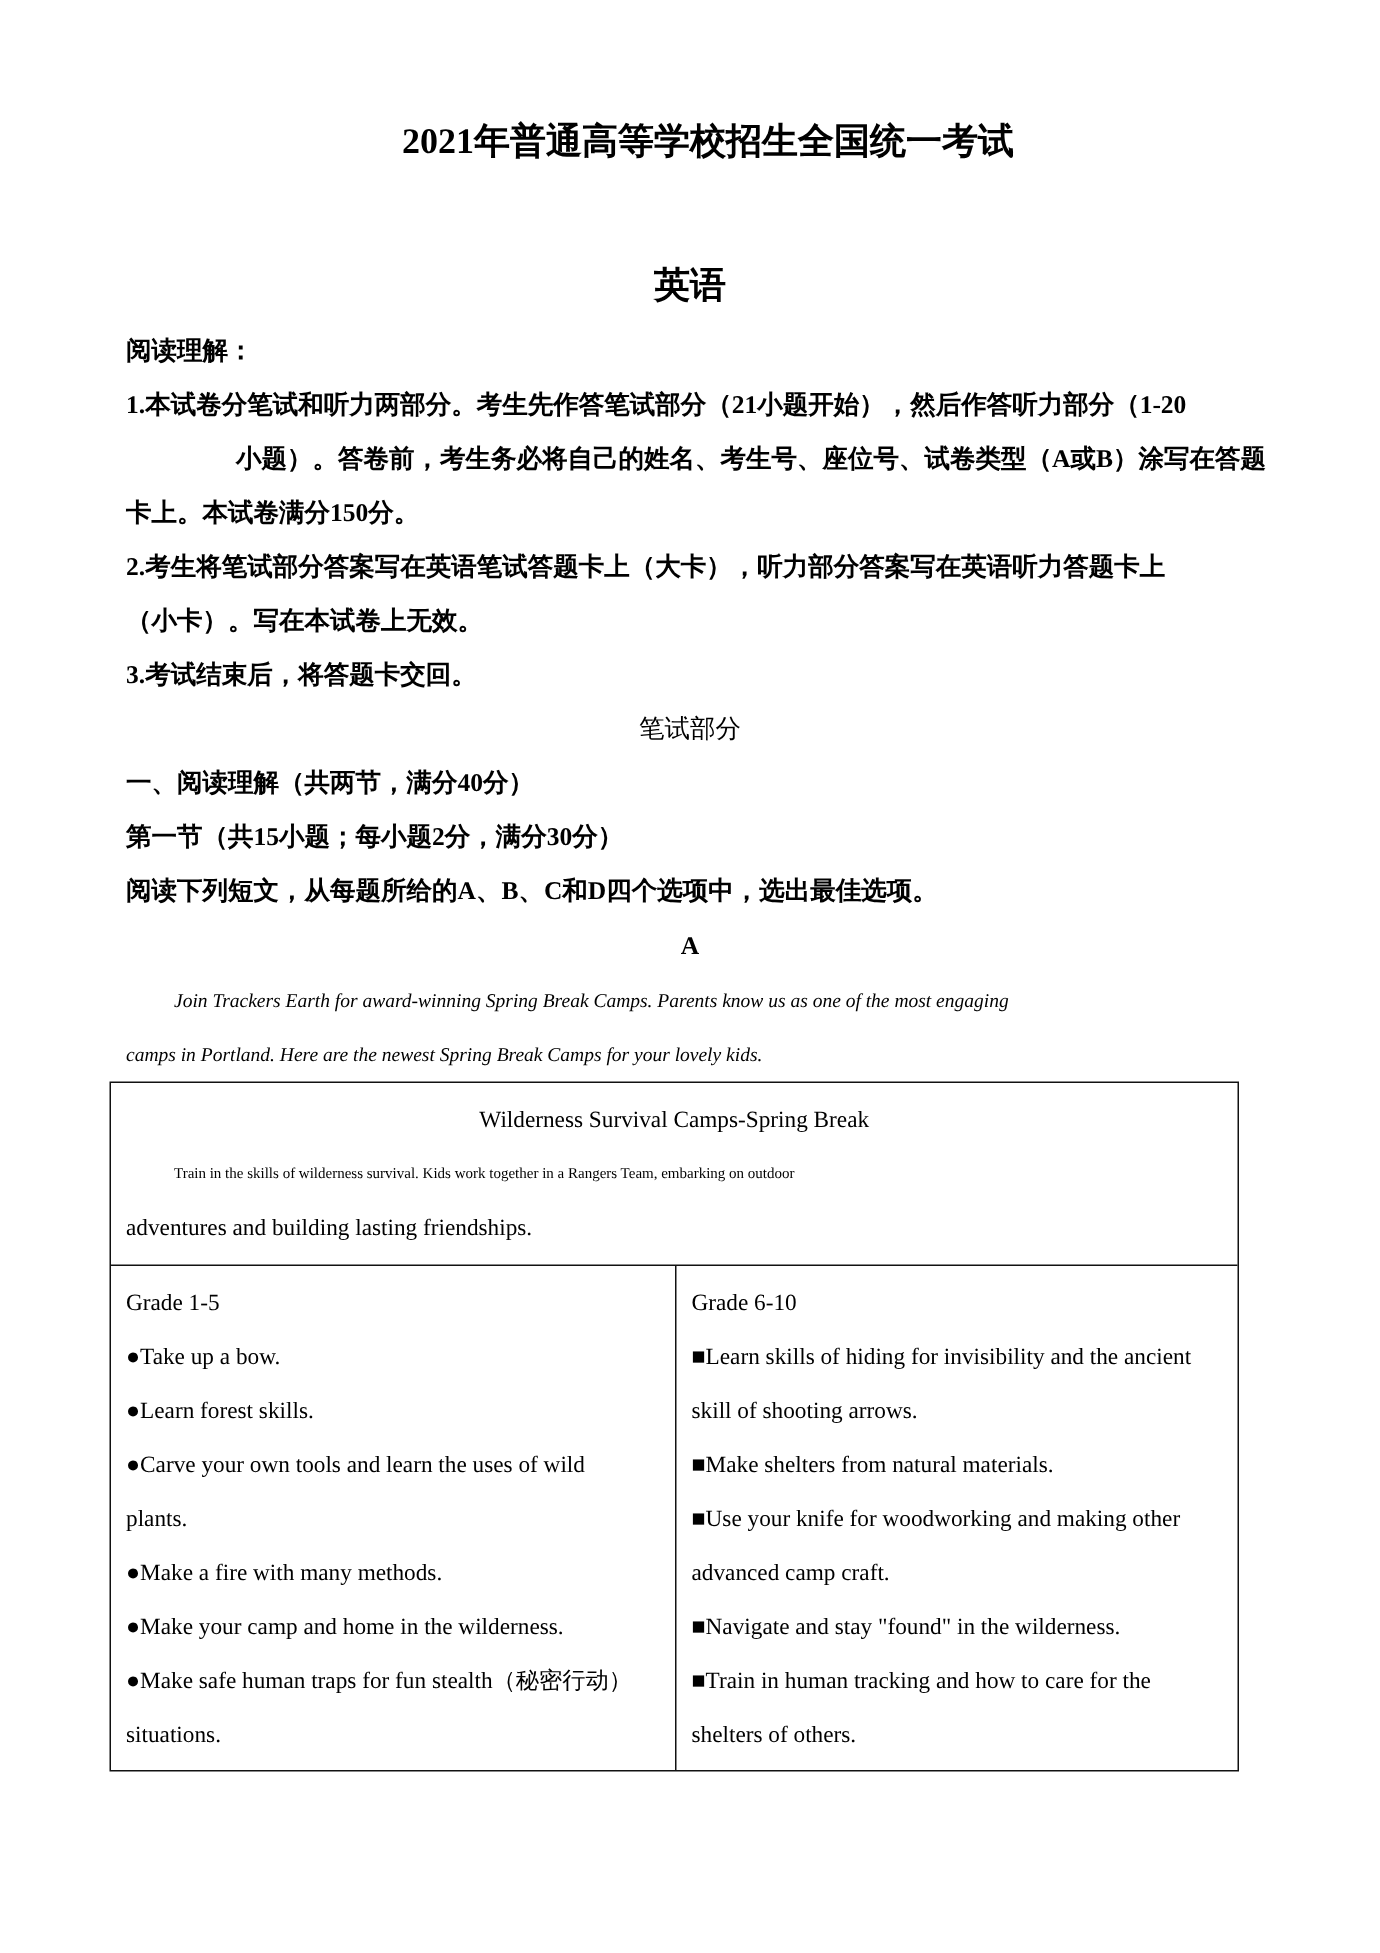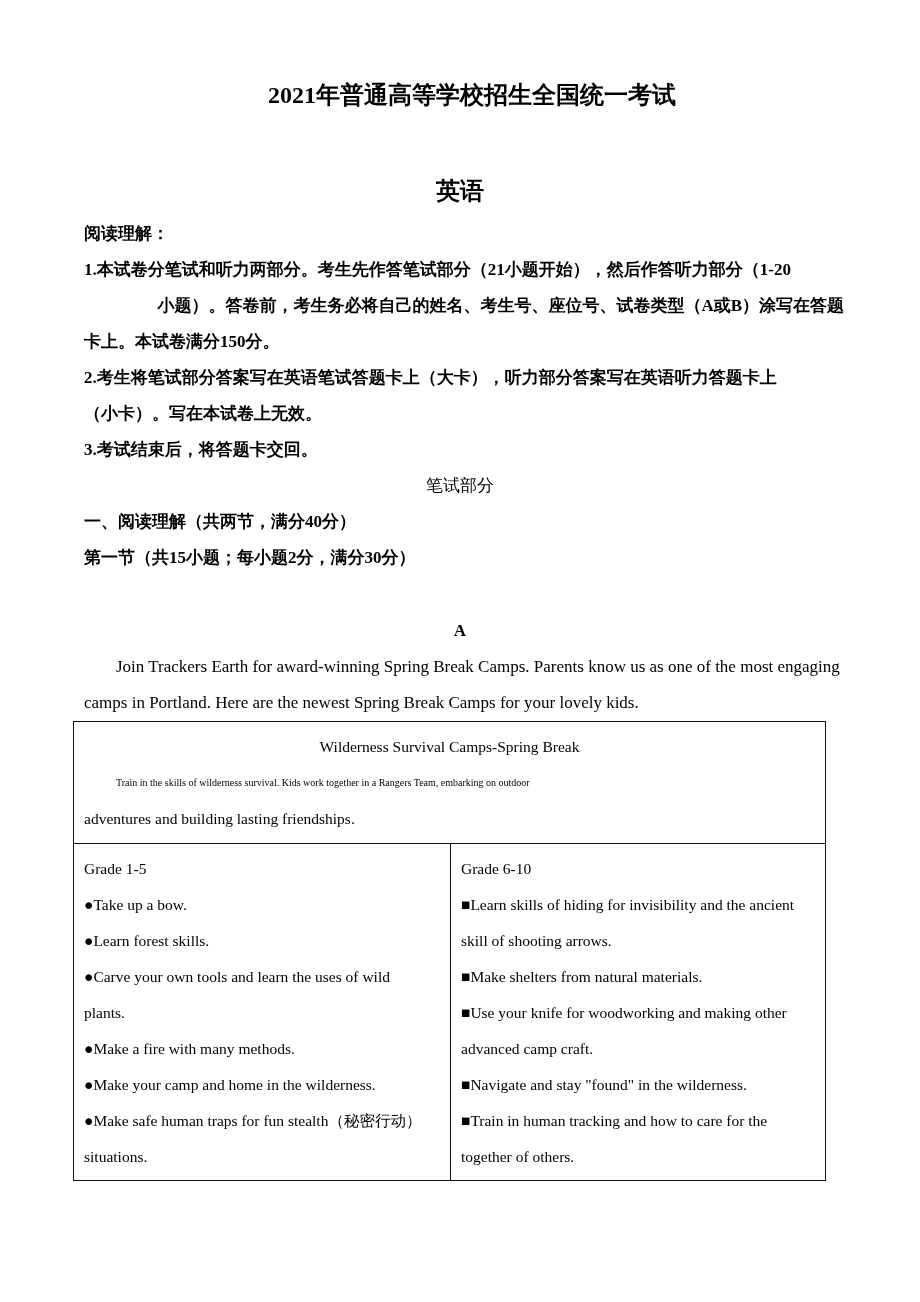--- a/index.html
+++ b/index.html
@@ -3,21 +3,21 @@
   <meta charset="utf-8">
   <style>
     html, body { margin: 0; padding: 0; background: #ffffff; }
     body { width: 920px; height: 1302px; position: relative; color: #000; font-family: "Liberation Serif", "DejaVu Serif", serif; }
     .page { position: absolute; left: 0; top: 0; width: 920px; height: 1302px; }
     .title1 { position: absolute; left: 0; width: 920px; top: 78px; text-align: center; font-size: 24px; font-weight: bold; line-height: 34px; padding-left: 12px; }
     .title2 { position: absolute; left: 0; width: 920px; top: 126px; text-align: center; font-size: 24px; font-weight: bold; line-height: 34px; }
     .title3 { position: absolute; left: 0; width: 920px; top: 174px; text-align: center; font-size: 24px; font-weight: bold; line-height: 34px; }
     .line { position: absolute; left: 84px; width: 760px; font-size: 17px; font-weight: bold; line-height: 24px; white-space: nowrap; }
     .center { left: 0; width: 920px; text-align: center; }
-    .para { position: absolute; left: 84px; width: 740px; font-size: 17px; line-height: 24px; white-space: nowrap; }
+    .para { position: absolute; left: 84px; width: 740px; font-size: 13px; line-height: 24px; white-space: nowrap; font-style: italic; }
     .indent { padding-left: 32px; box-sizing: border-box; }
     .table { position: absolute; left: 73px; top: 721px; width: 753px; height: 460px; border: 1.5px solid #111; box-sizing: border-box; }
     .hdr { position: absolute; left: 0; top: 0; width: 100%; height: 122px; border-bottom: 1.5px solid #111; box-sizing: border-box; }
     .col { position: absolute; top: 122px; bottom: 0; box-sizing: border-box; }
     .col-left { left: 0; width: 377px; border-right: 1.5px solid #111; }
     .col-right { left: 377px; right: 0; }
     .cell-line { position: absolute; left: 10px; font-size: 15.5px; line-height: 24px; white-space: nowrap; }
     .hdr-title { position: absolute; left: 0; width: 100%; top: 13px; text-align: center; font-size: 15.5px; line-height: 24px; }
     .hdr-l1 { position: absolute; left: 42px; top: 49px; font-size: 10px; line-height: 24px; white-space: nowrap; }
     .hdr-l2 { position: absolute; left: 10px; top: 85px; font-size: 15.5px; line-height: 24px; white-space: nowrap; }
@@ -34,20 +34,21 @@
   <div class="line" style="top:258px;">1.本试卷分笔试和听力两部分。考生先作答笔试部分（21小题开始），然后作答听力部分（1-20</div>
   <div class="line" style="top:294px;text-align:right;">小题）。答卷前，考生务必将自己的姓名、考生号、座位号、试卷类型（A或B）涂写在答题</div>
   <div class="line" style="top:330px;">卡上。本试卷满分150分。</div>
   <div class="line" style="top:366px;">2.考生将笔试部分答案写在英语笔试答题卡上（大卡），听力部分答案写在英语听力答题卡上</div>
   <div class="line" style="top:402px;">（小卡）。写在本试卷上无效。</div>
   <div class="line" style="top:438px;">3.考试结束后，将答题卡交回。</div>
 
   <div class="line center" style="top:474px; font-weight:normal;">笔试部分</div>
   <div class="line" style="top:510px;">一、阅读理解（共两节，满分40分）</div>
   <div class="line" style="top:546px;">第一节（共15小题；每小题2分，满分30分）</div>
+  <div class="line" style="top:582px;">阅读下列短文，从每题所给的A、B、C和D四个选项中，选出最佳选项。</div>
   <div class="line center" style="top:619px;">A</div>
 
   <div class="para indent" style="top:655px;">Join Trackers Earth for award-winning Spring Break Camps. Parents know us as one of the most engaging</div>
   <div class="para" style="top:691px;">camps in Portland. Here are the newest Spring Break Camps for your lovely kids.</div>
 
   <div class="table">
     <div class="hdr">
       <div class="hdr-title">Wilderness Survival Camps-Spring Break</div>
       <div class="hdr-l1">Train in the skills of wilderness survival. Kids work together in a Rangers Team, embarking on outdoor</div>
       <div class="hdr-l2">adventures and building lasting friendships.</div>
@@ -67,16 +68,16 @@
 
     <div class="col col-right">
       <div class="cell-line" style="top:13px;">Grade 6-10</div>
       <div class="cell-line" style="top:49px;"><span class="bullet">■</span><span>Learn skills of hiding for invisibility and the ancient</span></div>
       <div class="cell-line" style="top:85px;">skill of shooting arrows.</div>
       <div class="cell-line" style="top:121px;"><span class="bullet">■</span><span>Make shelters from natural materials.</span></div>
       <div class="cell-line" style="top:157px;"><span class="bullet">■</span><span>Use your knife for woodworking and making other</span></div>
       <div class="cell-line" style="top:193px;">advanced camp craft.</div>
       <div class="cell-line" style="top:229px;"><span class="bullet">■</span><span>Navigate and stay "found" in the wilderness.</span></div>
       <div class="cell-line" style="top:265px;"><span class="bullet">■</span><span>Train in human tracking and how to care for the</span></div>
-      <div class="cell-line" style="top:301px;">together of others.</div>
+      <div class="cell-line" style="top:301px;">shelters of others.</div>
     </div>
   </div>
 </div>
 
 </body></html>

